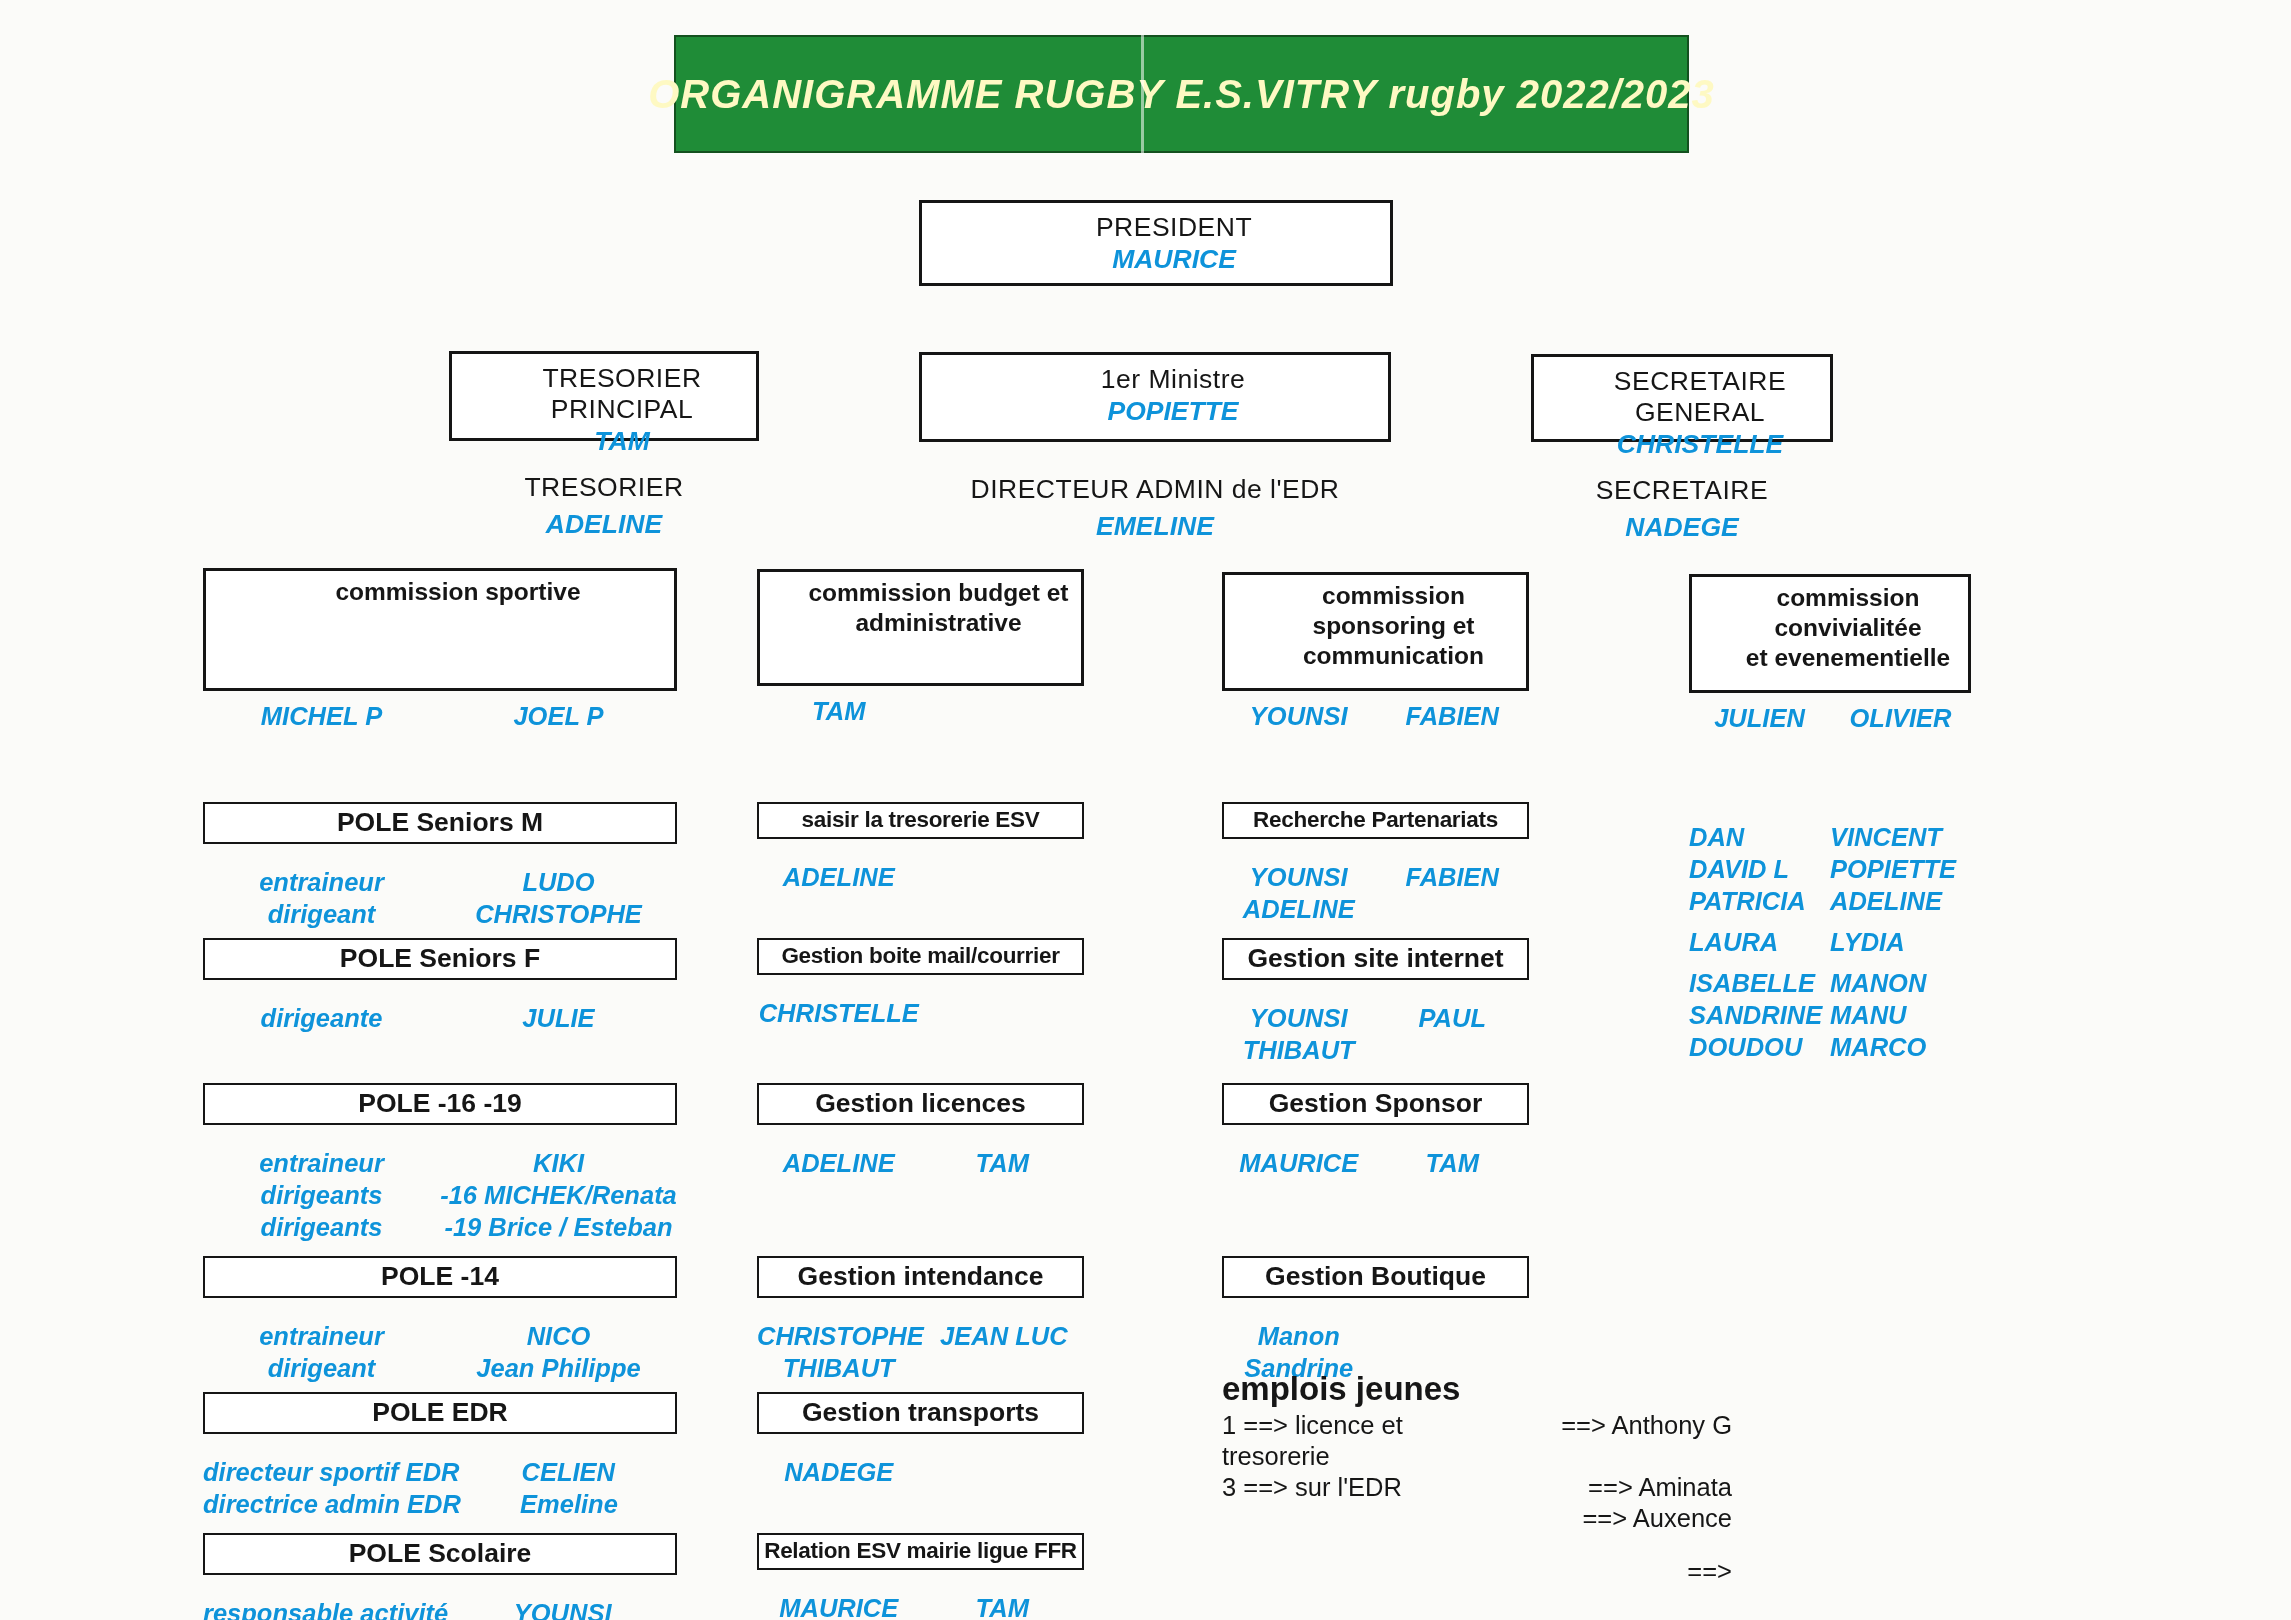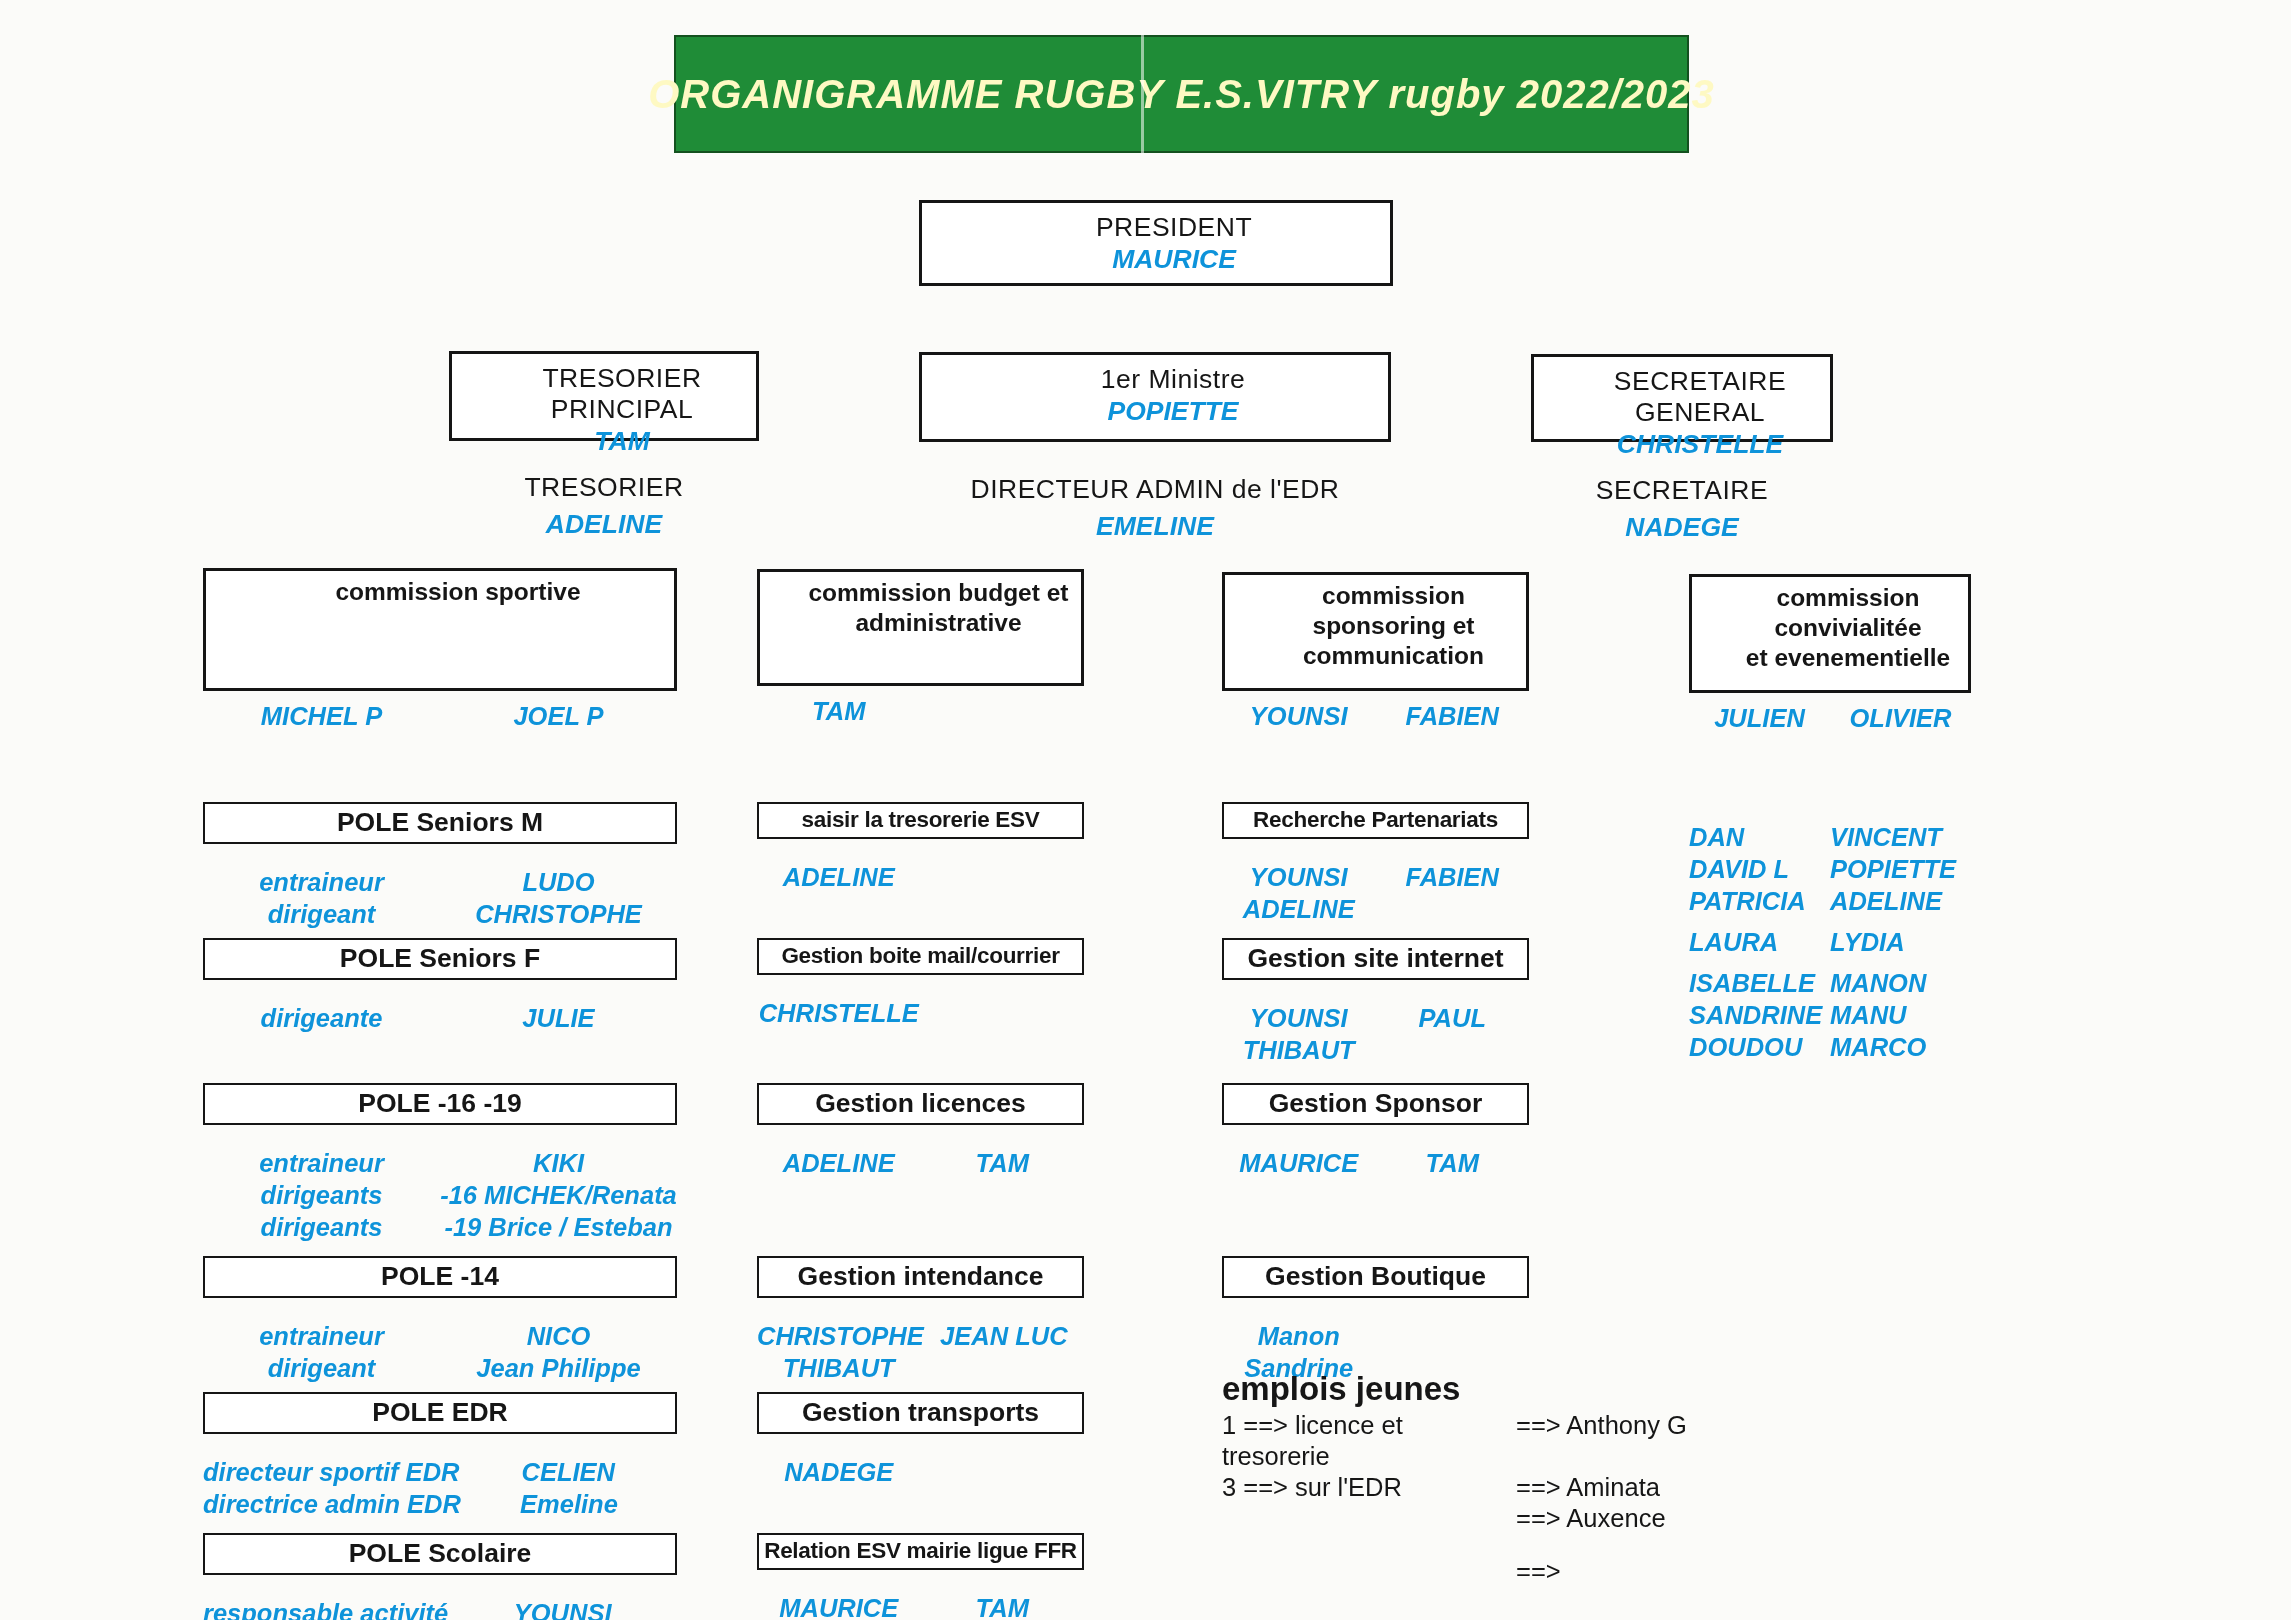--- a/index.html
+++ b/index.html
@@ -76,21 +76,21 @@
 
   
   .vol-row{display:flex;font-size:25.5px;line-height:32px}
   .vol-row span{flex:1;text-align:left}
   .vol-row.gap{margin-top:8.8px}
 
   
   .ej-title{font-size:33px;font-weight:bold;margin-bottom:2px}
   .ej-row{display:flex;font-size:25.5px;line-height:31px}
   .ej-left{width:294px;flex:none}
-  .ej-right{flex:1;text-align:left}
+  .ej-right{flex:1;text-align:right}
   .ej-row.gap{margin-top:21.6px}
 </style>
 </head>
 <body>
 
 <div class="page">
 
   <header class="banner abs" style="left:674px;top:35px;width:1015px;height:118px">
     <div class="banner-text">ORGANIGRAMME RUGBY E.S.VITRY rugby 2022/2023</div>
   </header>

